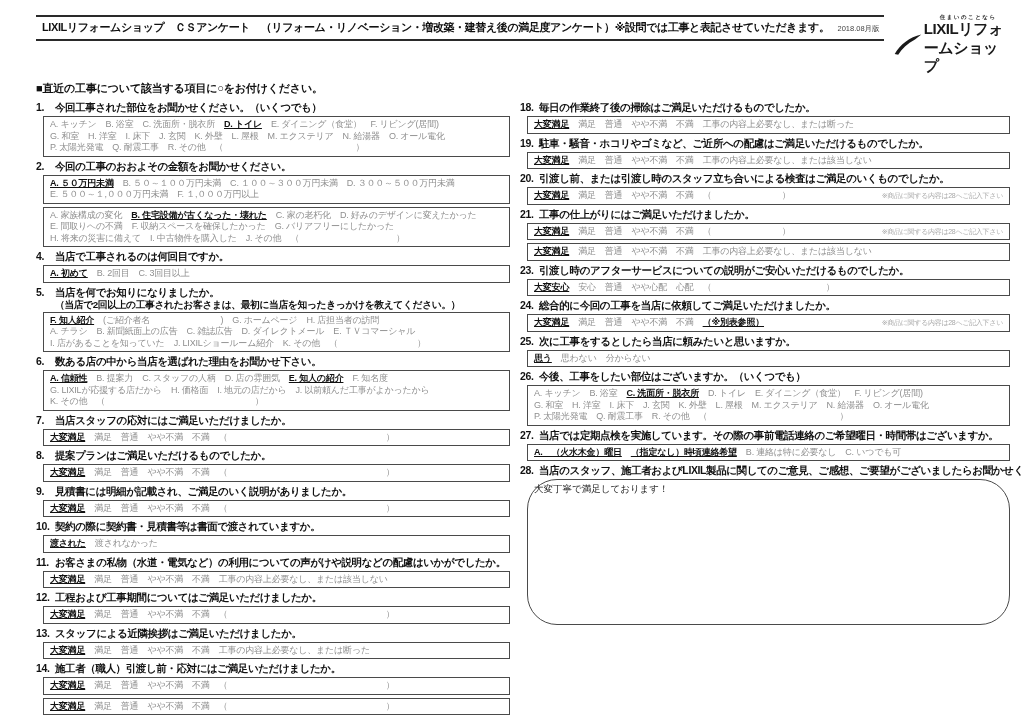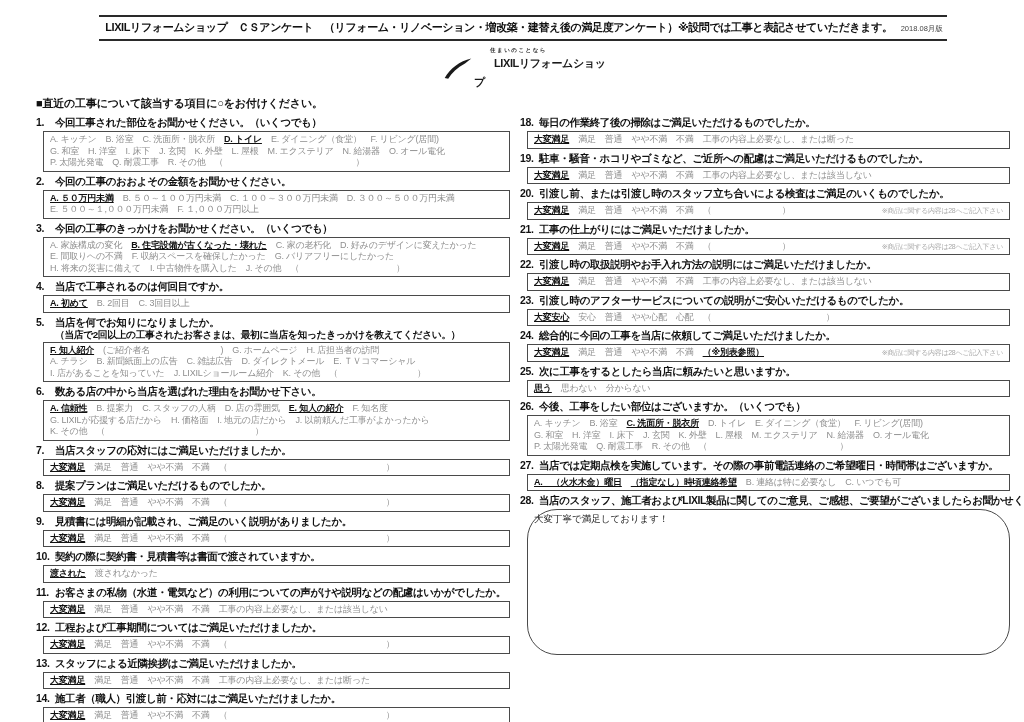--- a/index.html
+++ b/index.html
@@ -2,32 +2,32 @@
 <html><head>
 <meta charset="utf-8">
 <style>
   html,body{margin:0;padding:0;}
   body{
     width:1024px;height:722px;background:#ffffff;overflow:hidden;
     font-family:"Liberation Sans","DejaVu Sans",sans-serif;color:#111;
   }
   .page{padding:8px 14px 0 36px;}
   
-  .header{display:flex;align-items:center;flex-direction:column;}
+  .header{display:flex;align-items:flex-start;}
   .title-strip{
     flex:1;border-top:2px solid #2a2a2a;border-bottom:2px solid #2a2a2a;
     padding:3px 4px 4px 6px;display:flex;align-items:baseline;margin-top:7px;
   }
   .header-title{font-weight:bold;font-size:11px;letter-spacing:-0.4px;flex:1;white-space:nowrap;}
   .revision{font-size:7.5px;color:#444;white-space:nowrap;margin-left:8px;}
   .logo{width:168px;display:flex;align-items:center;padding-left:10px;margin-top:6px;}
   .logo svg{width:28px;height:22px;flex:none;}
   .logo-text{line-height:1.15;margin-left:2px;}
   .logo-tagline{font-size:5.5px;font-weight:bold;letter-spacing:1.5px;display:block;margin-left:16px;color:#222;}
-  .logo-brand{font-size:11px;font-weight:bold;letter-spacing:-0.4px;color:#1a1a1a;margin-left:20px;}
+  .logo-brand{font-size:15px;font-weight:bold;letter-spacing:-0.4px;color:#1a1a1a;}
   .instruction{font-weight:bold;font-size:11px;margin:6px 0 5px 0;letter-spacing:-0.2px;}
   
   .columns{display:flex;gap:10px;align-items:flex-start;}
   .col{width:474px;flex:none;}
   .col.right{flex:1;}
   
   .q{margin-bottom:3px;}
   .q-title{font-size:10.5px;font-weight:bold;line-height:13px;white-space:nowrap;letter-spacing:-0.4px;}
   .q-num{display:inline-block;min-width:16px;margin-right:3px;}
   .q-title2{font-size:9.8px;font-weight:bold;line-height:11px;margin-left:19px;letter-spacing:-0.4px;white-space:nowrap;}
@@ -71,21 +71,20 @@
           </div>
         </div>
         <div class="q">
           <div class="q-title"><span class="q-num">2.</span><span>今回の工事のおおよその金額をお聞かせください。</span></div>
           <div class="q-box">
             <div class="line"><span class="seg sel">A. ５０万円未満</span><span class="seg">B. ５０～１００万円未満</span><span class="seg">C. １００～３００万円未満</span><span class="seg">D. ３００～５００万円未満</span></div>
             <div class="line"><span class="seg">E. ５００～１,０００万円未満</span><span class="seg">F. １,０００万円以上</span></div>
           </div>
         </div>
         <div class="q">
-          <div class="q-title"><span class="q-num">3.</span><span>今回の工事のきっかけをお聞かせください。（いくつでも）</span></div>
           <div class="q-box">
             <div class="line"><span class="seg">A. 家族構成の変化</span><span class="seg sel">B. 住宅設備が古くなった・壊れた</span><span class="seg">C. 家の老朽化</span><span class="seg">D. 好みのデザインに変えたかった</span></div>
             <div class="line"><span class="seg">E. 間取りへの不満</span><span class="seg">F. 収納スペースを確保したかった</span><span class="seg">G. バリアフリーにしたかった</span></div>
             <div class="line"><span class="seg">H. 将来の災害に備えて</span><span class="seg">I. 中古物件を購入した</span><span class="seg">J. その他</span><span class="seg">（　　　　　　　　　　　）</span></div>
           </div>
         </div>
         <div class="q">
           <div class="q-title"><span class="q-num">4.</span><span>当店で工事されるのは何回目ですか。</span></div>
           <div class="q-box">
             <div class="line"><span class="seg sel">A. 初めて</span><span class="seg">B. 2回目</span><span class="seg">C. 3回目以上</span></div>
@@ -181,21 +180,20 @@
             <div class="line"><span class="seg sel">大変満足</span><span class="seg">満足</span><span class="seg">普通</span><span class="seg">やや不満</span><span class="seg">不満</span><span class="seg">（　　　　　　　　）</span><span class="note">※商品に関する内容は28へご記入下さい</span></div>
           </div>
         </div>
         <div class="q">
           <div class="q-title"><span class="q-num">21.</span><span>工事の仕上がりにはご満足いただけましたか。</span></div>
           <div class="q-box">
             <div class="line"><span class="seg sel">大変満足</span><span class="seg">満足</span><span class="seg">普通</span><span class="seg">やや不満</span><span class="seg">不満</span><span class="seg">（　　　　　　　　）</span><span class="note">※商品に関する内容は28へご記入下さい</span></div>
           </div>
         </div>
         <div class="q">
-          <div class="q-title"><span class="q-num">22.</span><span>引渡し時の取扱説明やお手入れ方法の説明にはご満足いただけましたか。</span></div>
           <div class="q-box">
             <div class="line"><span class="seg sel">大変満足</span><span class="seg">満足</span><span class="seg">普通</span><span class="seg">やや不満</span><span class="seg">不満</span><span class="seg">工事の内容上必要なし、または該当しない</span></div>
           </div>
         </div>
         <div class="q">
           <div class="q-title"><span class="q-num">23.</span><span>引渡し時のアフターサービスについての説明がご安心いただけるものでしたか。</span></div>
           <div class="q-box">
             <div class="line"><span class="seg sel">大変安心</span><span class="seg">安心</span><span class="seg">普通</span><span class="seg">やや心配</span><span class="seg">心配</span><span class="seg">（　　　　　　　　　　　　　）</span></div>
           </div>
         </div>

